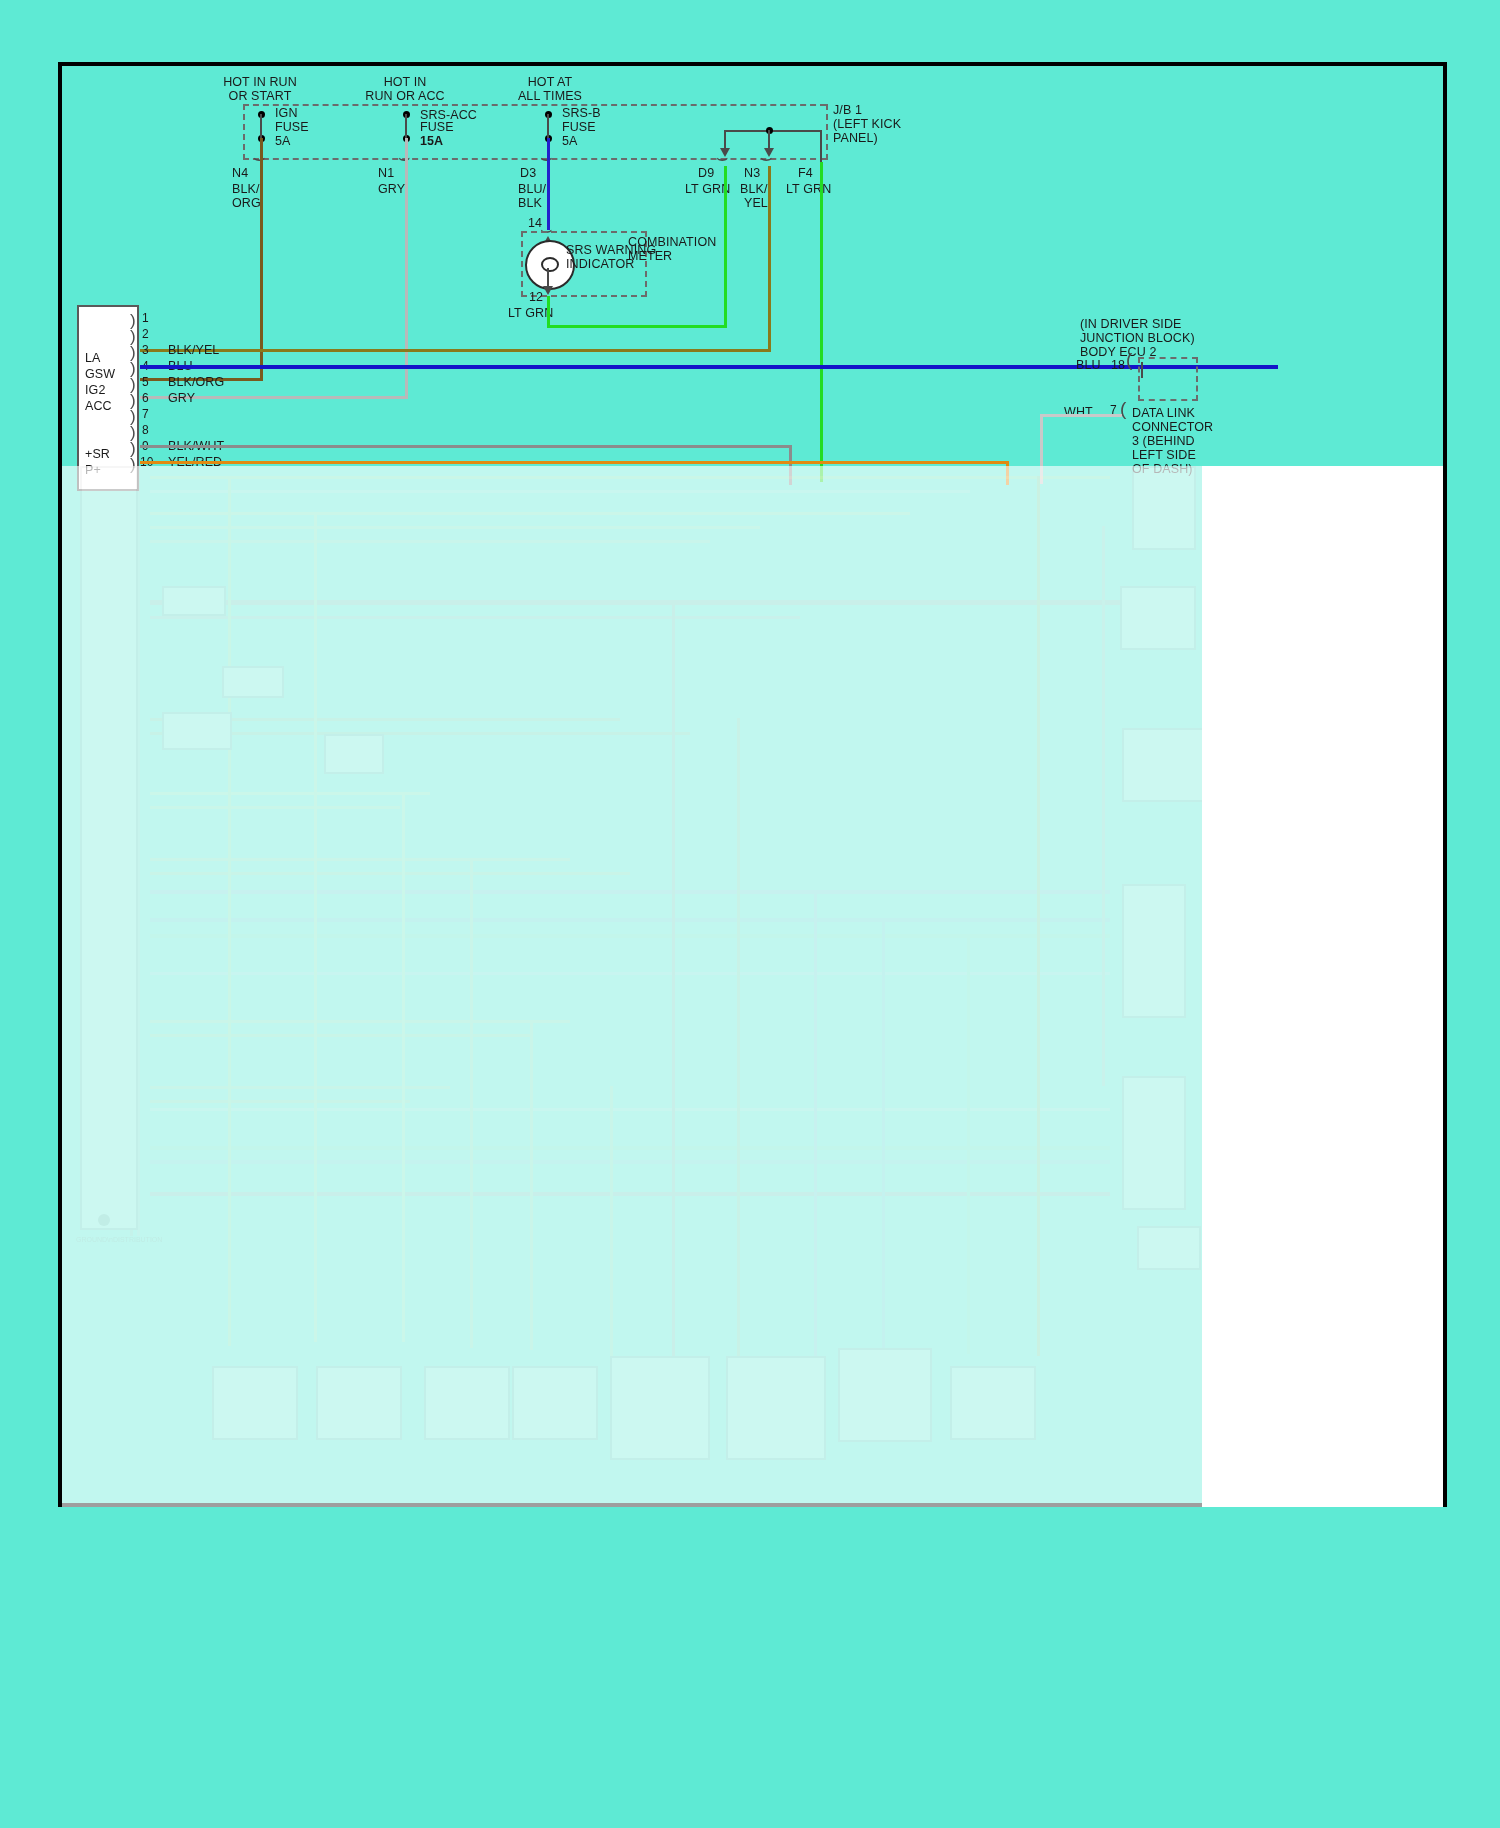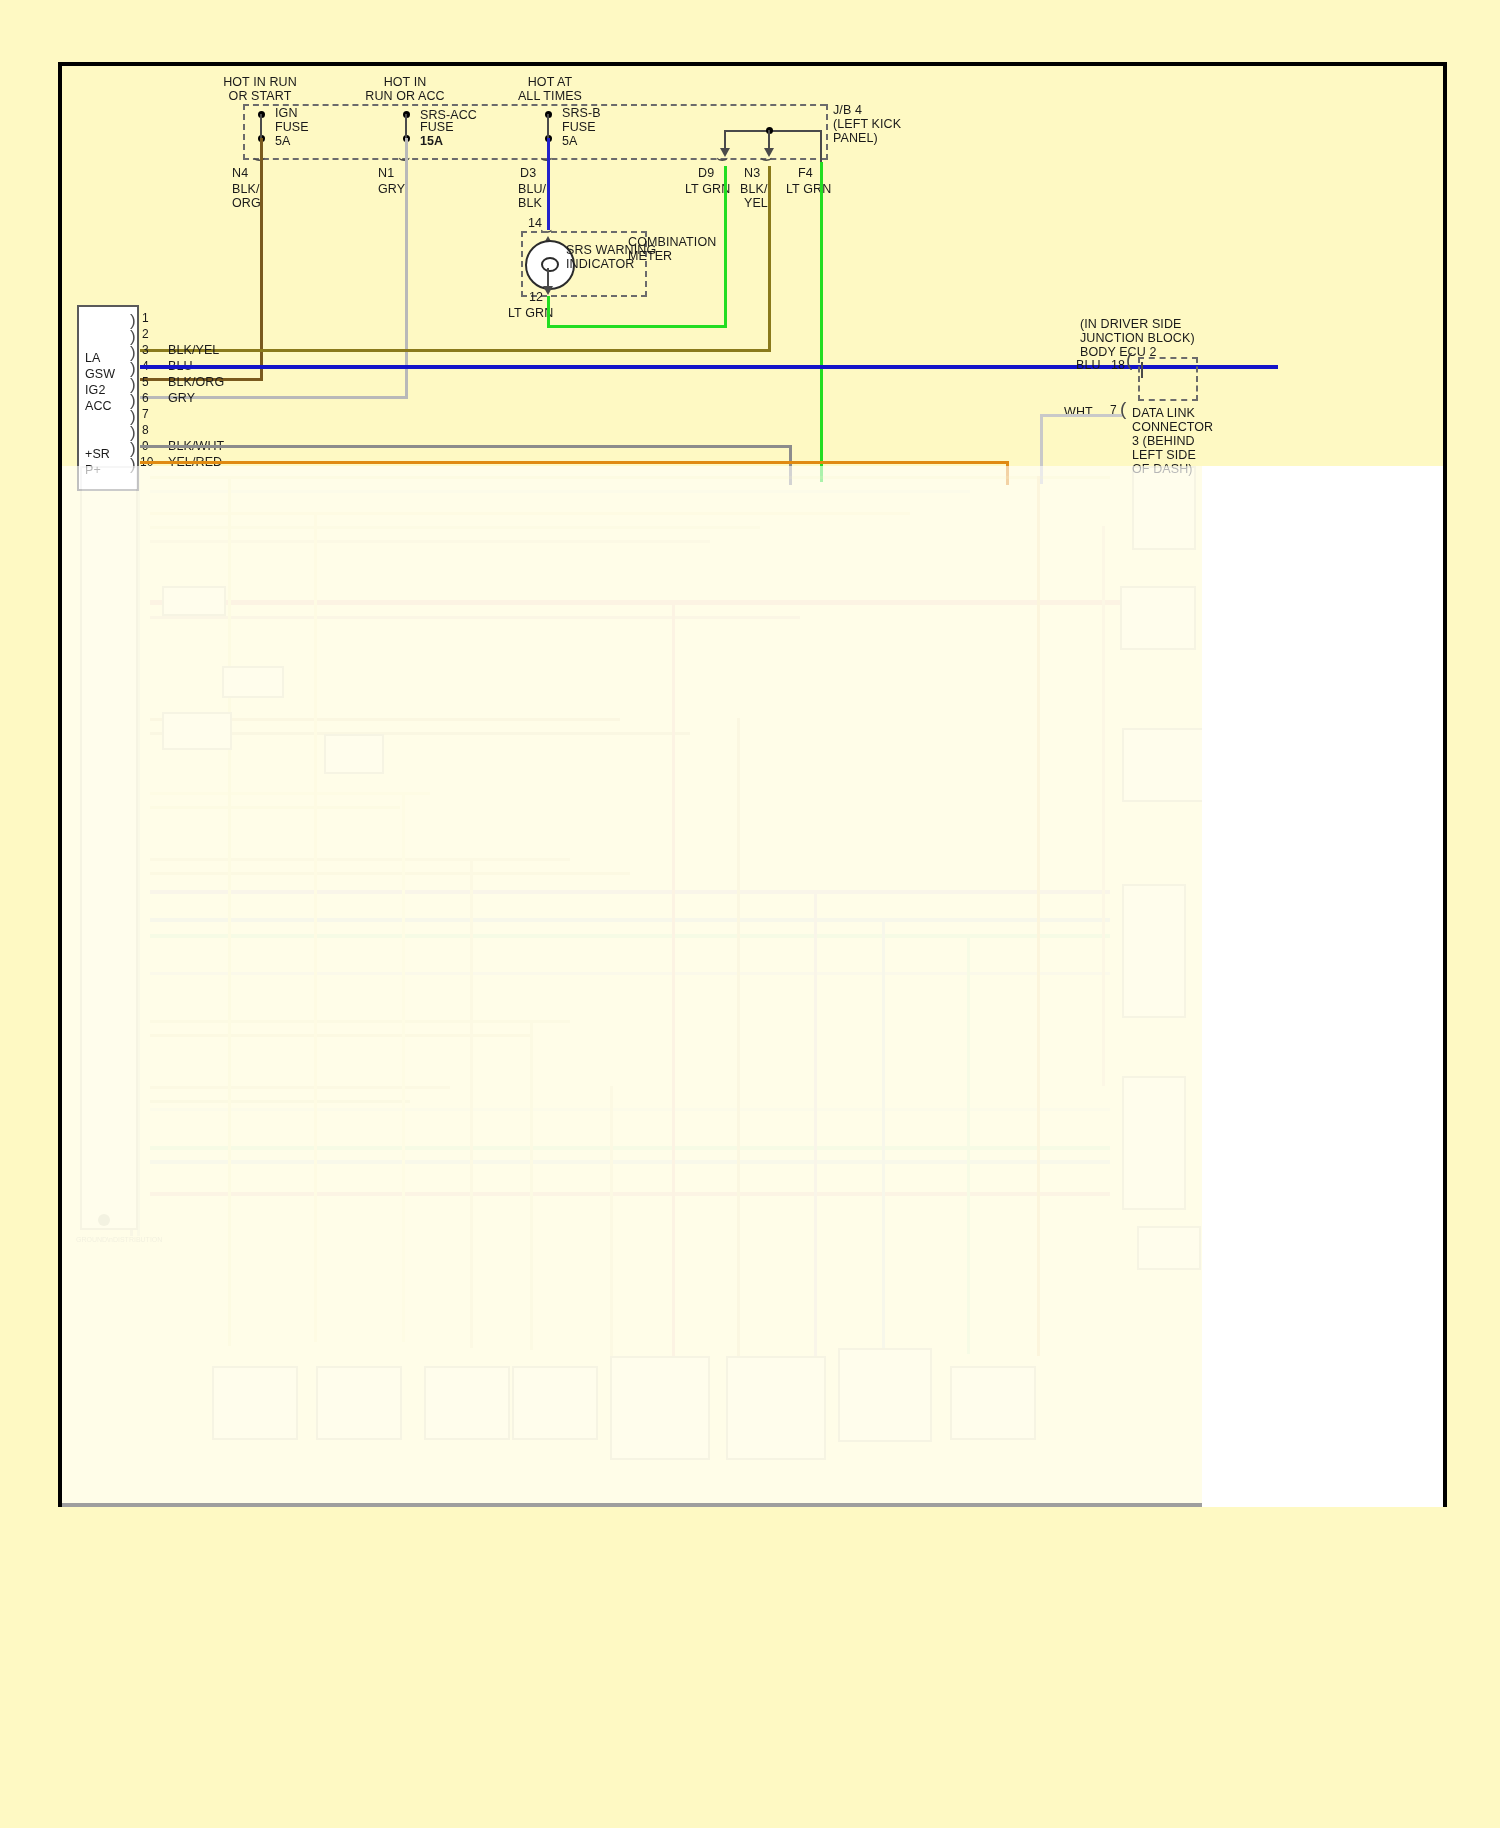--- a/index.html
+++ b/index.html
@@ -1,17 +1,17 @@
 <!DOCTYPE html>
 <html><head>
 <meta charset="utf-8">
 <style>
   html,body{margin:0;padding:0;background:#ffffff;}
   body{font-family:"Liberation Sans",sans-serif;}
-  #page{position:relative;width:1500px;height:1828px;background:#fef9c3;overflow:hidden;}
+  #page{position:relative;width:1500px;height:1828px;background:#5eead4;overflow:hidden;}
 
   
   .frame-top{position:absolute;left:58px;top:62px;width:1389px;height:4px;background:#000;}
   .frame-left{position:absolute;left:58px;top:62px;width:4px;height:1445px;background:#000;}
   .frame-right{position:absolute;left:1443px;top:62px;width:4px;height:1445px;background:#000;}
   .frame-bottom{position:absolute;left:58px;top:1503px;width:1389px;height:4px;background:#000;}
 
   
   .t{position:absolute;font-size:12.5px;color:#1a1a1a;line-height:15px;white-space:pre;letter-spacing:.1px;}
   .t.c{text-align:center;}
@@ -87,21 +87,21 @@
   <div class="t c" style="left:465px;top:89px;width:170px;">ALL TIMES</div>
 
   <div class="dash-t" style="left:243px;top:104px;width:583px;height:0;"></div>
 
   <div class="dash-l" style="left:243px;top:104px;width:0;height:56px;"></div>
 
   <div class="dash-r" style="left:826px;top:104px;width:0;height:56px;"></div>
 
   <div class="dash-b" style="left:243px;top:158px;width:583px;height:0;"></div>
 
-  <div class="t" style="left:833px;top:103px;">J/B 4</div>
+  <div class="t" style="left:833px;top:103px;">J/B 1</div>
   <div class="t" style="left:833px;top:117px;">(LEFT KICK</div>
   <div class="t" style="left:833px;top:131px;">PANEL)</div>
 
   <div class="dot" style="left:258px;top:111px;"></div>
   <div class="dot" style="left:258px;top:135px;"></div>
   <div class="solidline" style="left:260px;top:114px;width:2px;height:24px;"></div>
   <div class="t" style="left:275px;top:106px;">IGN</div>
   <div class="t" style="left:275px;top:120px;">FUSE</div>
   <div class="t" style="left:275px;top:134px;">5A</div>
 

